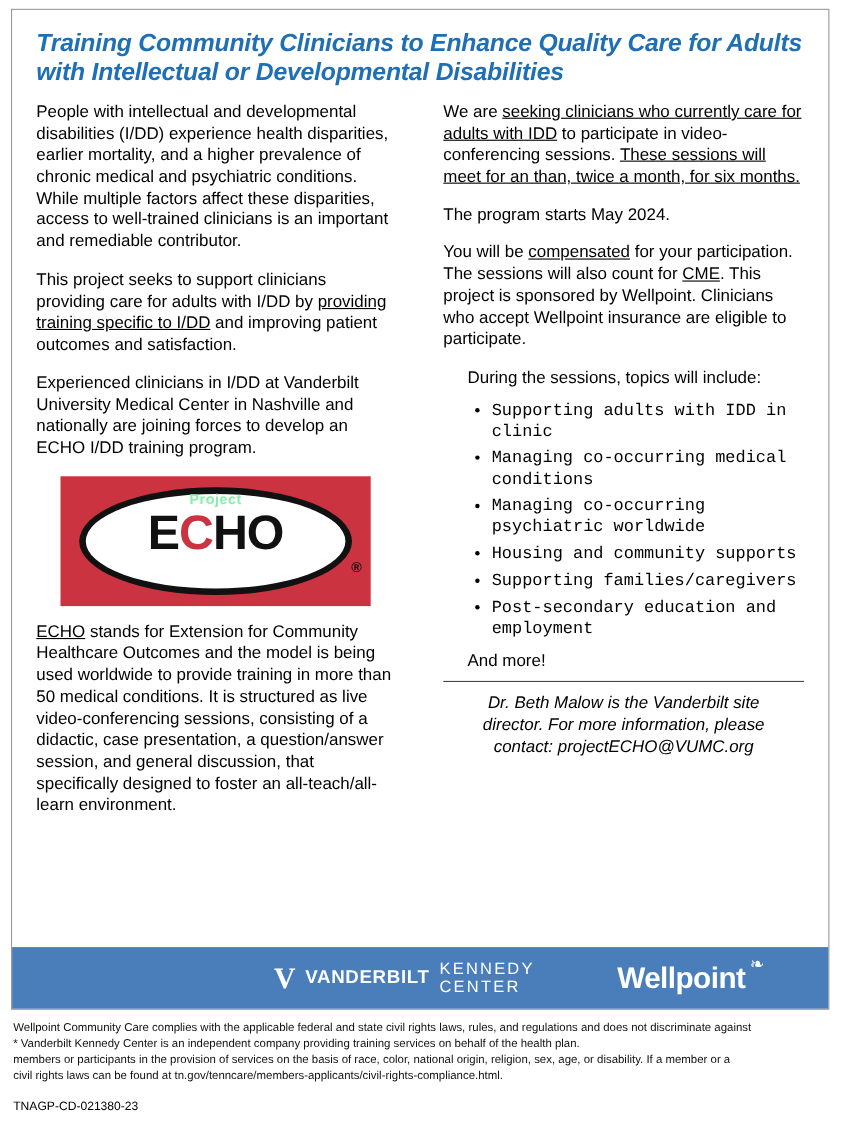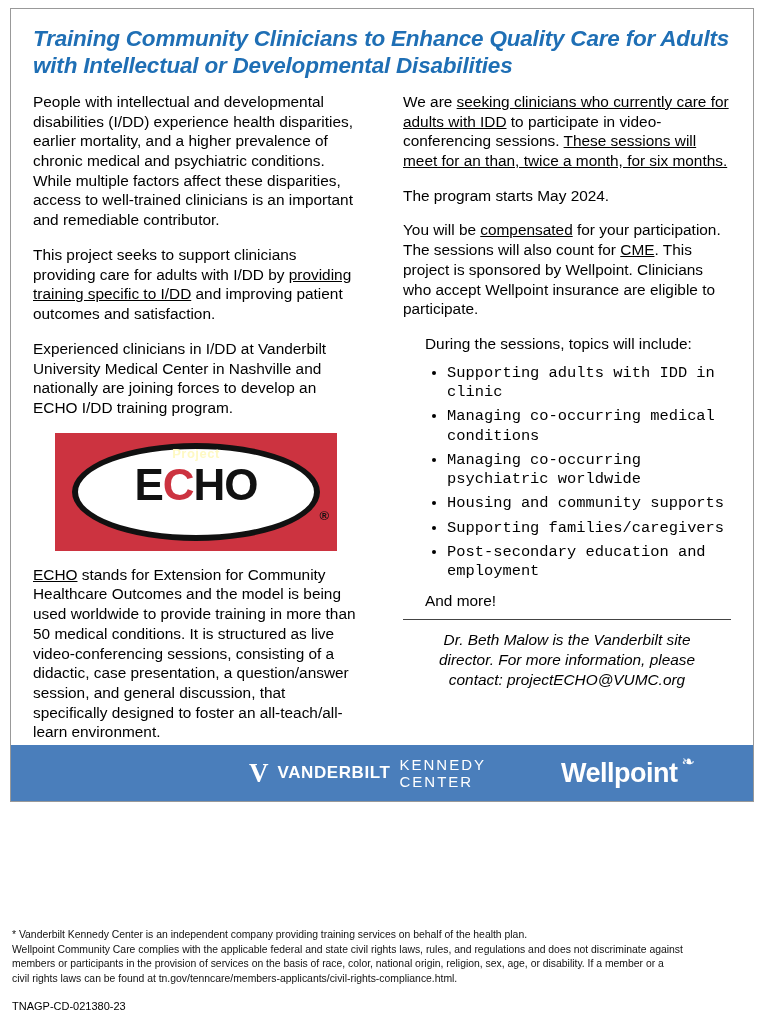--- a/index.html
+++ b/index.html
@@ -18,21 +18,21 @@
     position: relative;
     width: 772px;
     height: 1024px;
     box-sizing: border-box;
   }
   .flyer {
     position: absolute;
     left: 10px;
     top: 8px;
     width: 744px;
-    height: 794px;
+    height: 910px;
     border: 1px solid #999;
     box-sizing: border-box;
     background: #fff;
   }
   .title {
     padding: 16px 22px 6px 22px;
     color: #1f6fb5;
     font-size: 22.5px;
     font-weight: bold;
     font-style: italic;
@@ -73,21 +73,21 @@
     box-sizing: border-box;
   }
   .echo-project {
     position: absolute;
     top: 13px;
     left: 0;
     width: 100%;
     text-align: center;
     font-size: 13px;
     font-weight: bold;
-    color: #fef9c3;
+    color: #86efac;
     letter-spacing: 0.5px;
   }
   .echo-word {
     position: absolute;
     top: 30px;
     left: 0;
     width: 100%;
     text-align: center;
     font-size: 44px;
     font-weight: bold;
@@ -260,21 +260,21 @@
       </div>
       <div class="wp-logo">
         <span class="wp-name">Wellpoint</span>
         <span class="wp-leaf">❧</span>
       </div>
     </div>
 
   </div>
 
   <div class="disclaimer">
+    <p>Wellpoint Community Care complies with the applicable federal and state civil rights laws, rules, and regulations and does not discriminate against</p>
     <p>* Vanderbilt Kennedy Center is an independent company providing training services on behalf of the health plan.</p>
-    <p>Wellpoint Community Care complies with the applicable federal and state civil rights laws, rules, and regulations and does not discriminate against</p>
     <p>members or participants in the provision of services on the basis of race, color, national origin, religion, sex, age, or disability. If a member or a</p>
     <p>civil rights laws can be found at tn.gov/tenncare/members-applicants/civil-rights-compliance.html.</p>
   </div>
 
   <div class="code">TNAGP-CD-021380-23</div>
 
 </div>
 
 </body></html>

